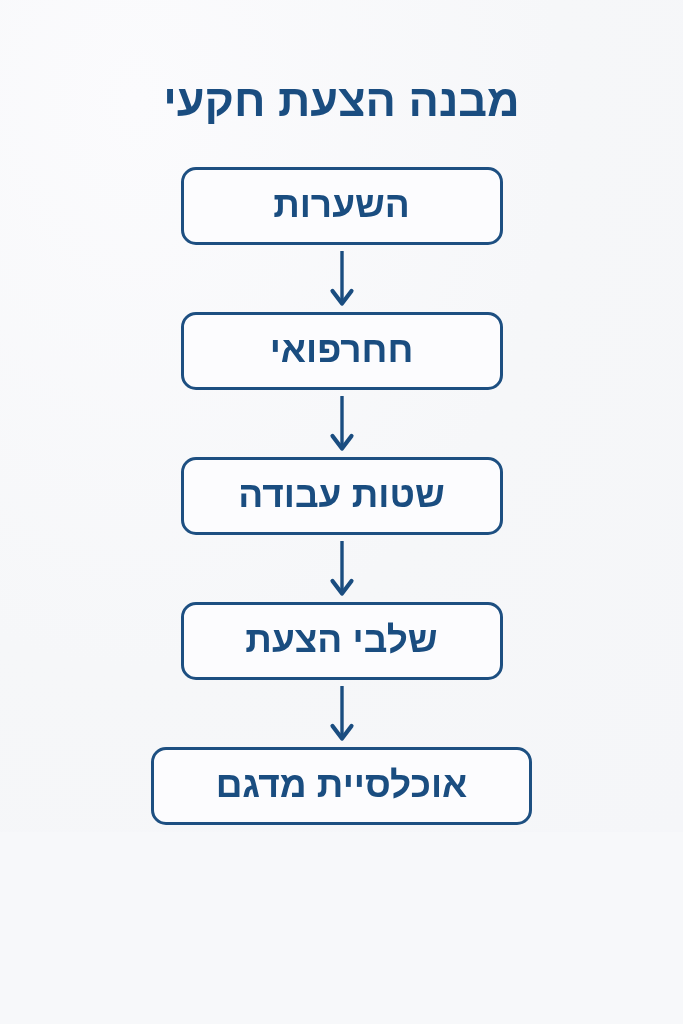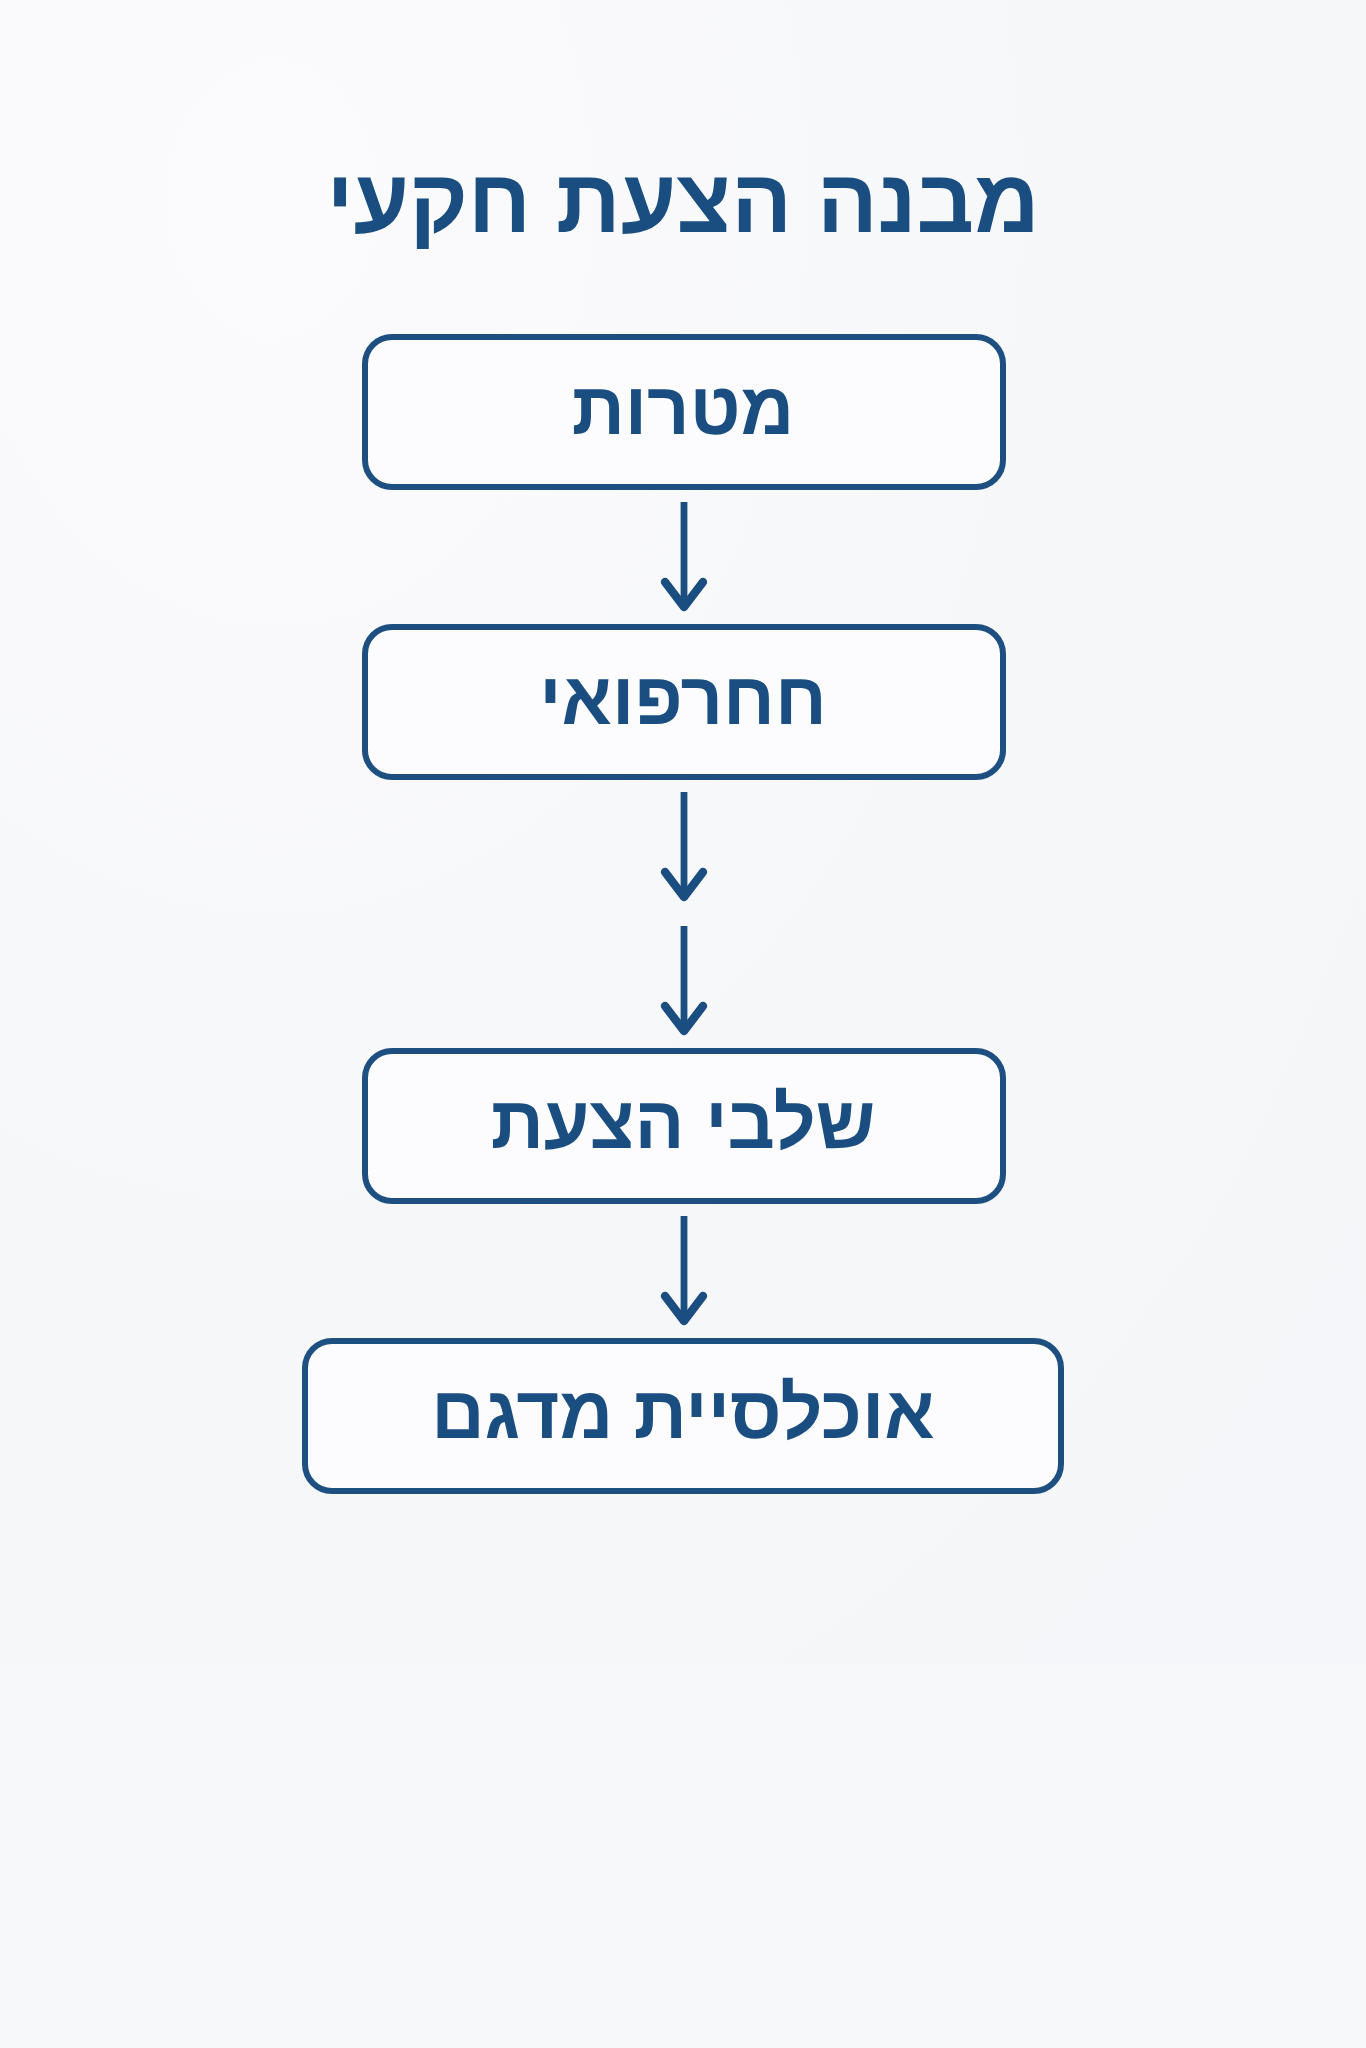--- a/index.html
+++ b/index.html
@@ -99,36 +99,39 @@
 <body>
 
 <div id="poster">
 
   <div class="title-block">
     <span class="title-line title-line-1">מבנה הצעת חקעי</span>
   </div>
 
   <div class="flow" id="flow-container">
       <div class="node node-w-standard">
-        <span class="node-label">מטרות</span>
+        <span class="node-label">השערות</span>
       </div>
       <div class="connector">
         <svg width="26" height="56" viewBox="0 0 26 56">
           <line x1="13" y1="0" x2="13" y2="49" stroke="#1a4d80" stroke-width="3.4"></line>
           <path d="M 3.5 40 L 13 52.5 L 22.5 40" fill="none" stroke="#1a4d80" stroke-width="4.2" stroke-linecap="round" stroke-linejoin="round"></path>
         </svg>
       </div>
       <div class="node node-w-standard">
         <span class="node-label">חחרפואי</span>
       </div>
       <div class="connector">
         <svg width="26" height="56" viewBox="0 0 26 56">
           <line x1="13" y1="0" x2="13" y2="49" stroke="#1a4d80" stroke-width="3.4"></line>
           <path d="M 3.5 40 L 13 52.5 L 22.5 40" fill="none" stroke="#1a4d80" stroke-width="4.2" stroke-linecap="round" stroke-linejoin="round"></path>
         </svg>
+      </div>
+      <div class="node node-w-standard">
+        <span class="node-label">שטות עבודה</span>
       </div>
       <div class="connector">
         <svg width="26" height="56" viewBox="0 0 26 56">
           <line x1="13" y1="0" x2="13" y2="49" stroke="#1a4d80" stroke-width="3.4"></line>
           <path d="M 3.5 40 L 13 52.5 L 22.5 40" fill="none" stroke="#1a4d80" stroke-width="4.2" stroke-linecap="round" stroke-linejoin="round"></path>
         </svg>
       </div>
       <div class="node node-w-standard">
         <span class="node-label">שלבי הצעת</span>
       </div>

